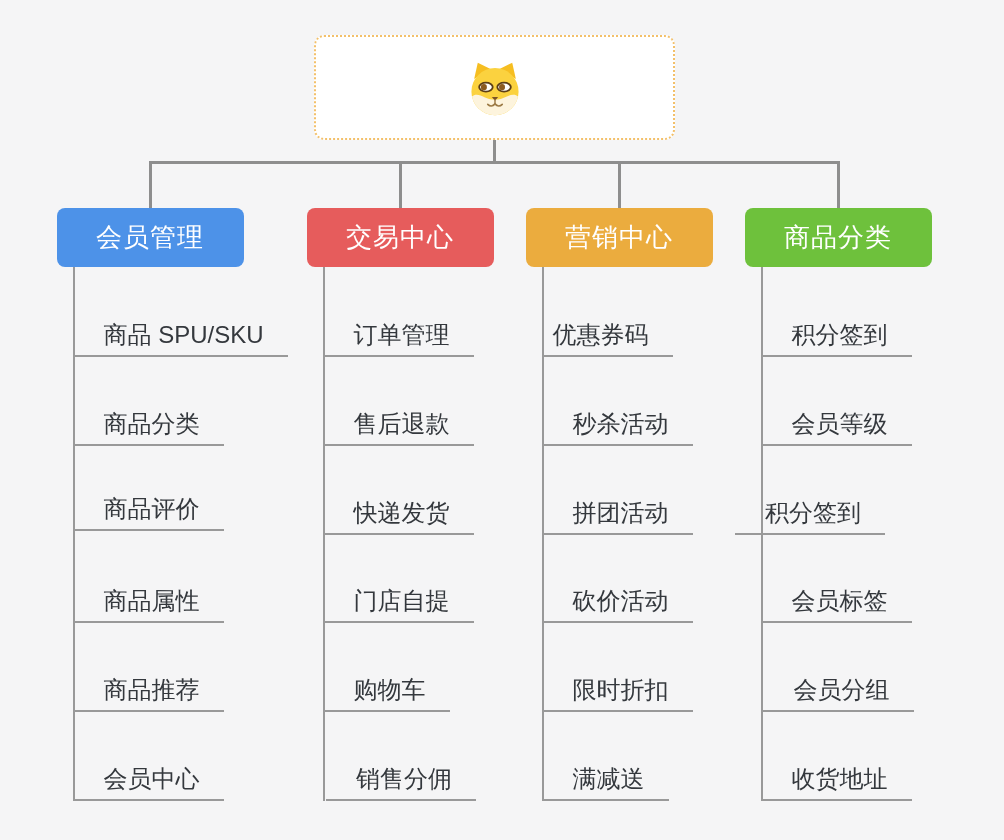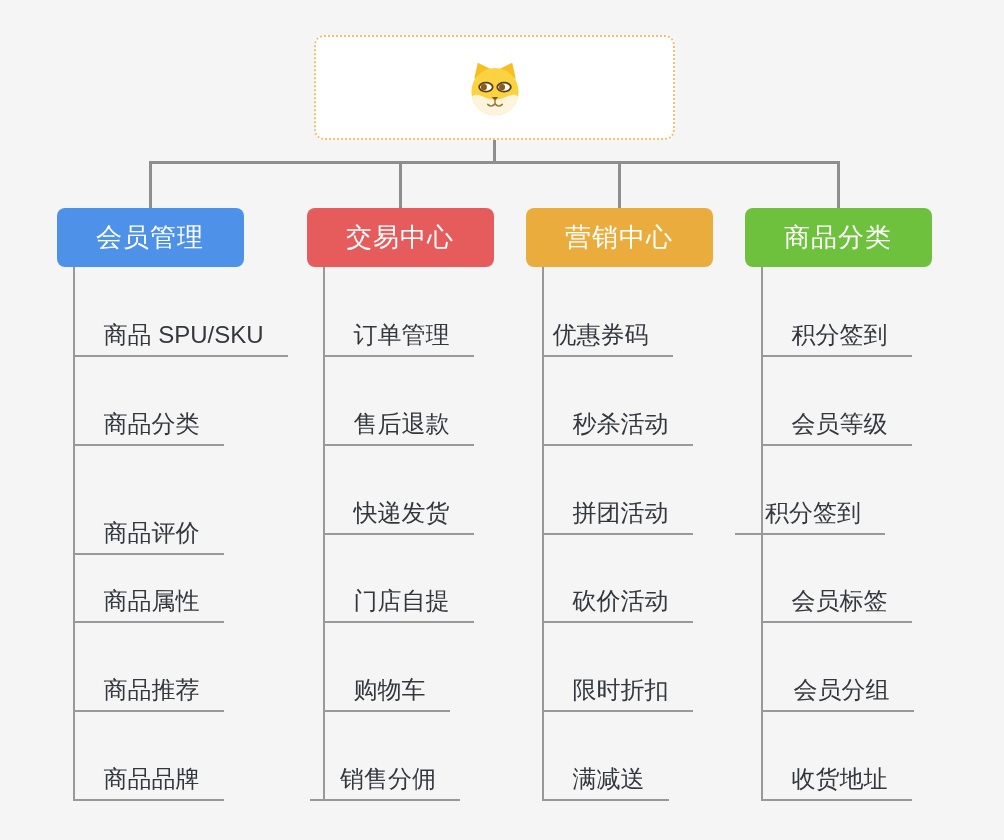--- a/index.html
+++ b/index.html
@@ -95,38 +95,38 @@
 
   <div id="branches">
   <div class="branch-wrap">
     <div class="conn branch-stub" style="left: 148.5px; top: 162px; width: 3px; height: 46px;"></div>
     <div class="branch-header" style="left: 56.5px; background: rgb(77, 146, 232);">
       <span>会员管理</span>
     </div>
     <div class="conn sub branch-trunk" style="left: 72.5px; top: 267px; width: 2px; height: 534px;"></div>
   <div class="leaf" style="left: 73.5px; top: 320px;">商品 SPU/SKU</div>
         <div class="leaf" style="left: 73.5px; top: 409px;">商品分类</div>
-        <div class="leaf" style="left: 73.5px; top: 518px;">商品评价</div>
+        <div class="leaf" style="left: 73.5px; top: 494px;">商品评价</div>
         <div class="leaf" style="left: 73.5px; top: 586px;">商品属性</div>
         <div class="leaf" style="left: 73.5px; top: 675px;">商品推荐</div>
-        <div class="leaf" style="left: 73.5px; top: 764px;">商品品牌</div>
+        <div class="leaf" style="left: 73.5px; top: 764px;">会员中心</div>
       </div>
 
   <div class="branch-wrap">
     <div class="conn branch-stub" style="left: 398.5px; top: 162px; width: 3px; height: 46px;"></div>
     <div class="branch-header" style="left: 306.5px; background: rgb(230, 92, 92);">
       <span>交易中心</span>
     </div>
     <div class="conn sub branch-trunk" style="left: 322.5px; top: 267px; width: 2px; height: 534px;"></div>
   <div class="leaf" style="left: 323.5px; top: 320px;">订单管理</div>
         <div class="leaf" style="left: 323.5px; top: 409px;">售后退款</div>
         <div class="leaf" style="left: 323.5px; top: 498px;">快递发货</div>
         <div class="leaf" style="left: 323.5px; top: 586px;">门店自提</div>
         <div class="leaf" style="left: 323.5px; top: 675px;">购物车</div>
-        <div class="leaf" style="left: 310px; top: 764px;">销售分佣</div>
+        <div class="leaf" style="left: 326px; top: 764px;">销售分佣</div>
       </div>
 
   <div class="branch-wrap">
     <div class="conn branch-stub" style="left: 617.5px; top: 162px; width: 3px; height: 46px;"></div>
     <div class="branch-header" style="left: 525.5px; background: rgb(235, 172, 62);">
       <span>营销中心</span>
     </div>
     <div class="conn sub branch-trunk" style="left: 541.5px; top: 267px; width: 2px; height: 534px;"></div>
   <div class="leaf" style="left: 542.5px; top: 320px; padding-left: 10px;">优惠券码</div>
         <div class="leaf" style="left: 542.5px; top: 409px;">秒杀活动</div>

